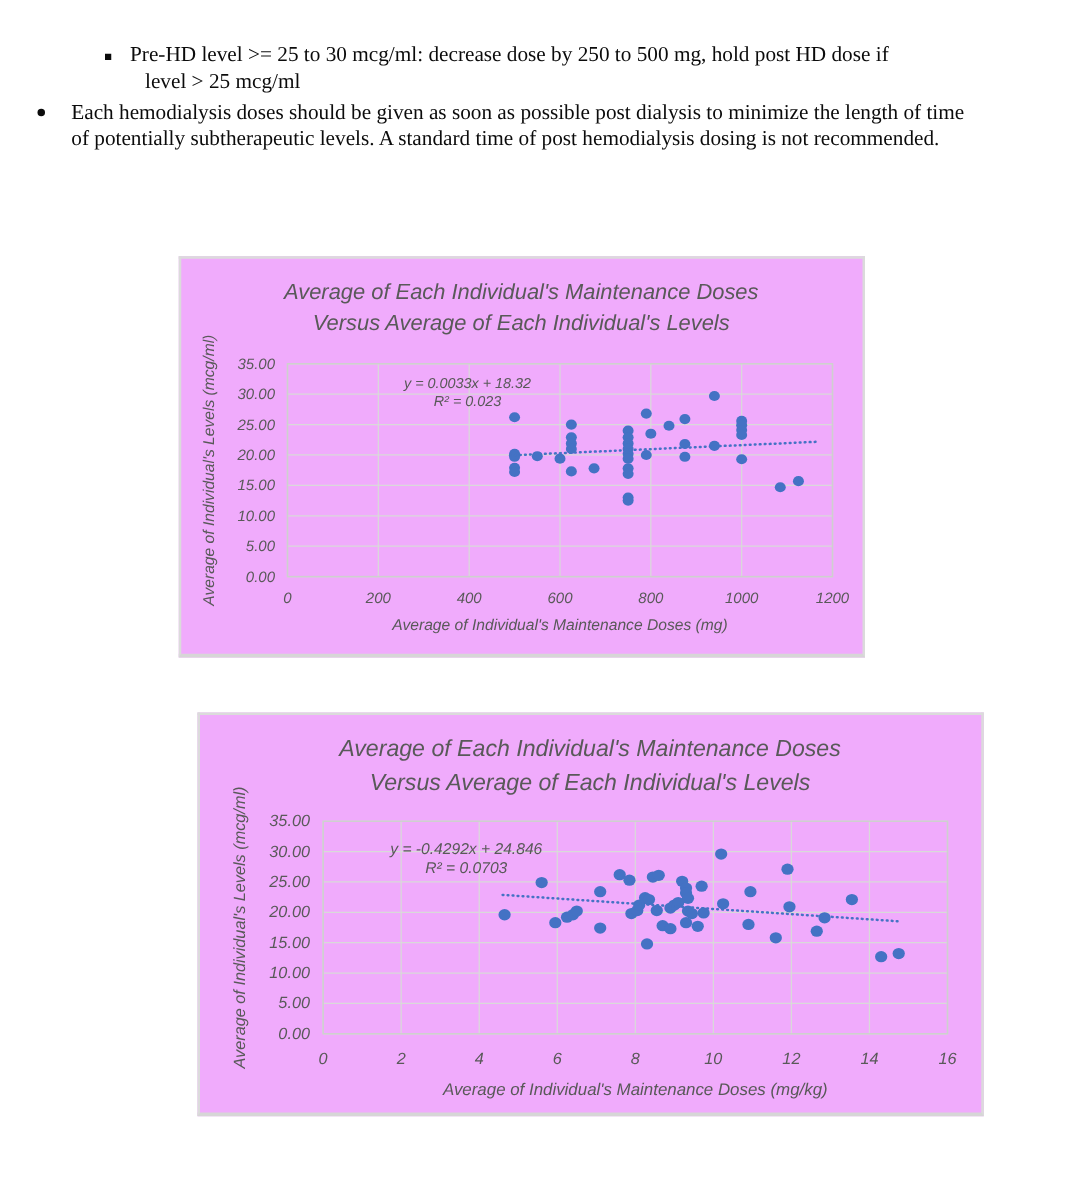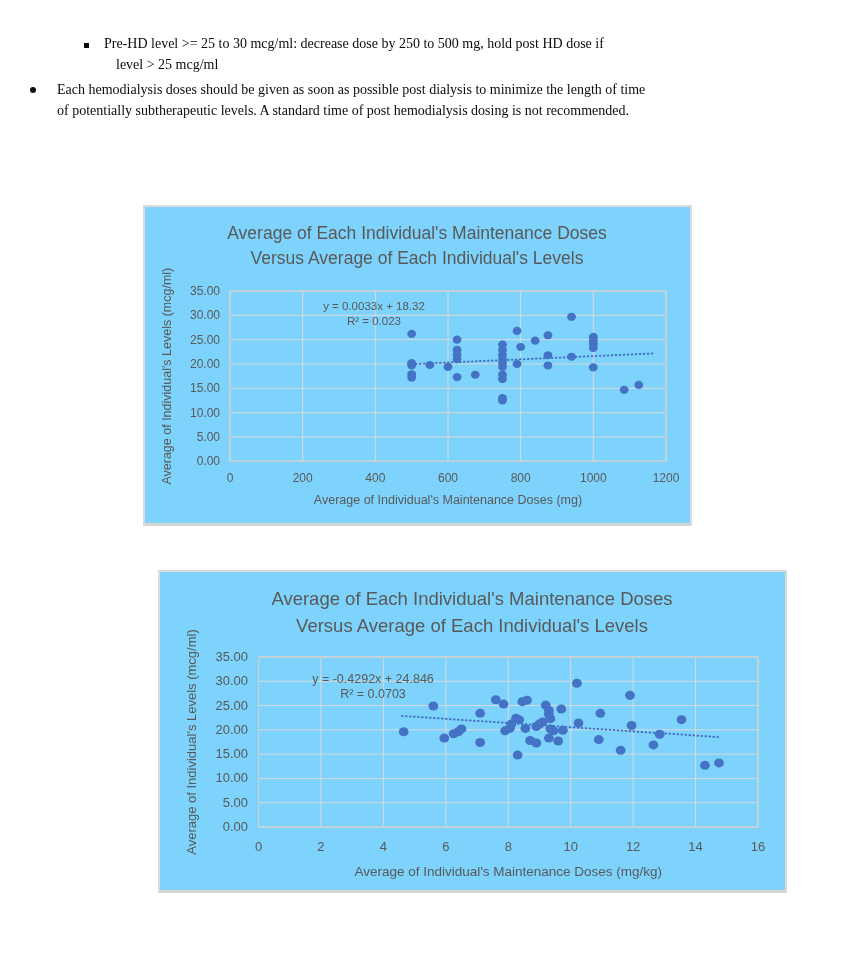--- a/index.html
+++ b/index.html
@@ -1,27 +1,27 @@
 <!DOCTYPE html>
 <html><head>
 <meta charset="utf-8">
 <style>
   html,body{margin:0;padding:0;background:#ffffff;}
   .page{
     position:relative;width:862px;height:960px;background:#ffffff;
     font-family:"Liberation Serif", serif;color:#000;overflow:hidden;
   }
   
-  .doc-line{position:absolute;font-size:14px;line-height:21px;white-space:nowrap;color:#0b0b0b;}
+  .doc-line{position:absolute;font-size:17px;line-height:21px;white-space:nowrap;color:#0b0b0b;}
   .marker-square{position:absolute;width:5px;height:5px;background:#0b0b0b;}
   .marker-disc{position:absolute;width:6px;height:6px;background:#0b0b0b;border-radius:50%;}
   
   .chart-box{
-    position:absolute;background:#7dd3fc;box-sizing:border-box;
-    border:2px solid #dbdbdb;border-bottom:3px solid #d6d6d6;
+    position:absolute;background:#f0abfc;box-sizing:border-box;
+    border:2px solid #dbdbdb;border-bottom:3px solid #d6d6d6;font-style:italic;
   }
   .chart-box svg{display:block;}
   svg text{font-family:"Liberation Sans", sans-serif;}
 </style>
 </head>
 <body>
 
 <div class="page">
 
   <div>

